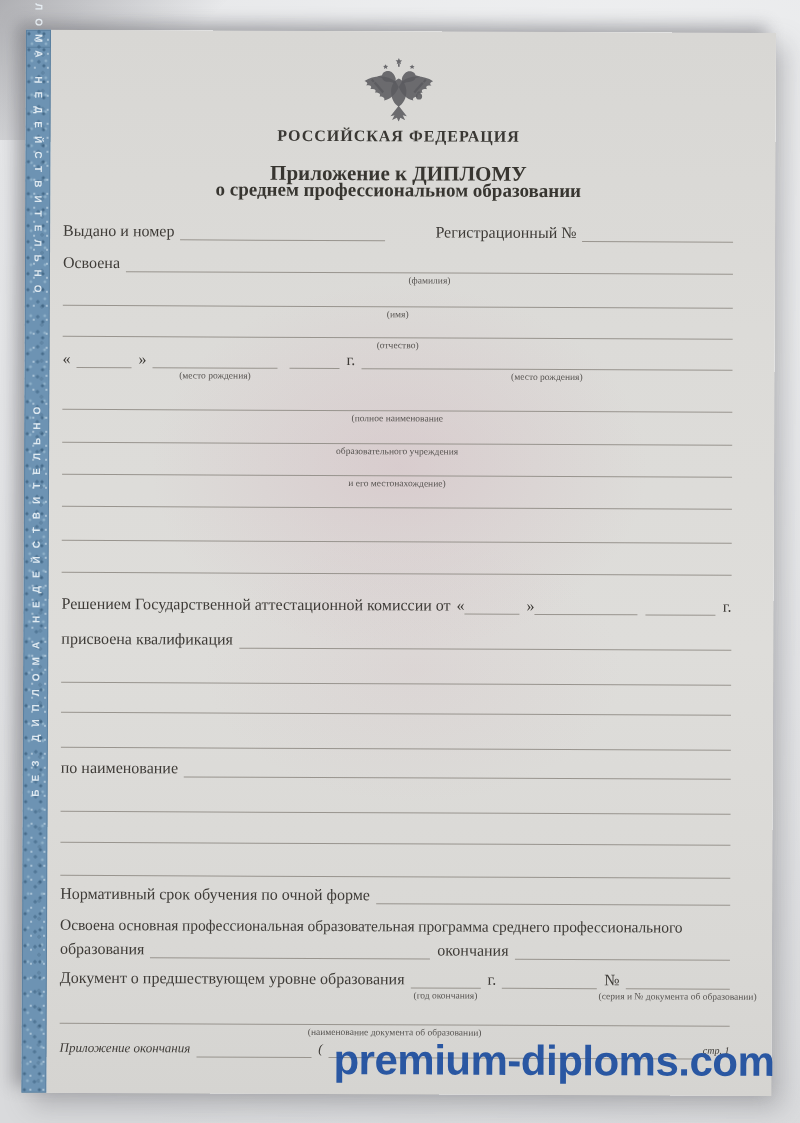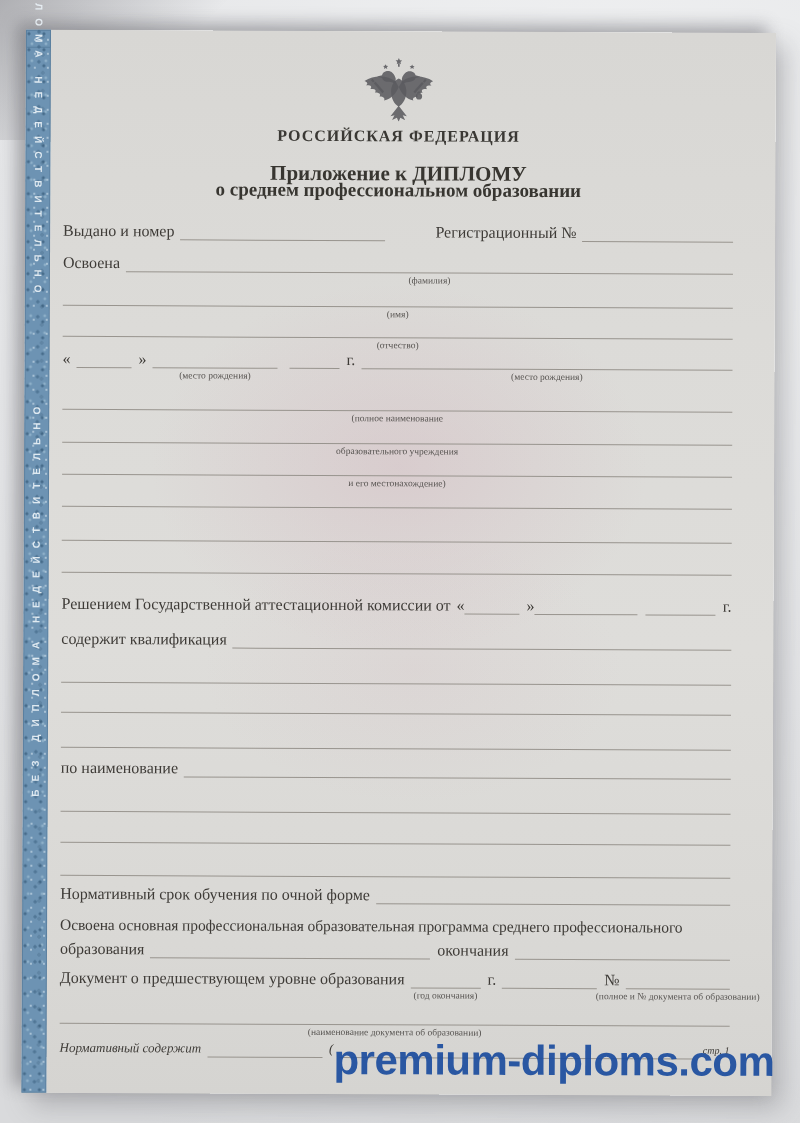--- a/index.html
+++ b/index.html
@@ -197,21 +197,21 @@
         <span class="lbl end">«</span>
         <span class="fill w55"></span>
         <span class="lbl after" style="padding-right:0">»</span>
         <span class="fill grow"></span>
         <span class="sp8"></span>
         <span class="fill w70"></span>
         <span class="lbl after end">г.</span>
       </div>
 
       <div class="r" style="top:600px">
-        <span class="lbl">содержит квалификация</span>
+        <span class="lbl">присвоена квалификация</span>
         <span class="fill grow"></span>
       </div>
 
       <div class="r" style="top:635px">
           <span class="fill grow"></span>
         </div>
       <div class="r" style="top:665px">
           <span class="fill grow"></span>
         </div>
       <div class="r" style="top:700px">
@@ -249,32 +249,32 @@
 
       <div class="r" style="top:939px">
         <span class="lbl">Документ о предшествующем уровне образования</span>
         <span class="fill w70">
           <i class="cap">(год окончания)</i>
         </span>
         <span class="lbl after">г.</span>
         <span class="fill w95"></span>
         <span class="lbl after">№</span>
         <span class="fill grow">
-          <i class="cap">(полное и № документа об образовании)</i>
+          <i class="cap">(серия и № документа об образовании)</i>
         </span>
       </div>
 
       <div class="r" style="top:976px">
         <span class="fill grow">
           <i class="cap">(наименование документа об образовании)</i>
         </span>
       </div>
 
       <div class="r" style="top:1009px">
-        <span class="lbl italic">Нормативный содержит</span>
+        <span class="lbl italic">Приложение окончания</span>
         <span class="fill w115"></span>
         <span class="lbl after italic">(</span>
         <span class="fill grow"></span>
         <span class="pagenum">стр. 1</span>
       </div>
 
     </div>
 
     <div class="watermark">premium-diploms.com</div>
   </div>

